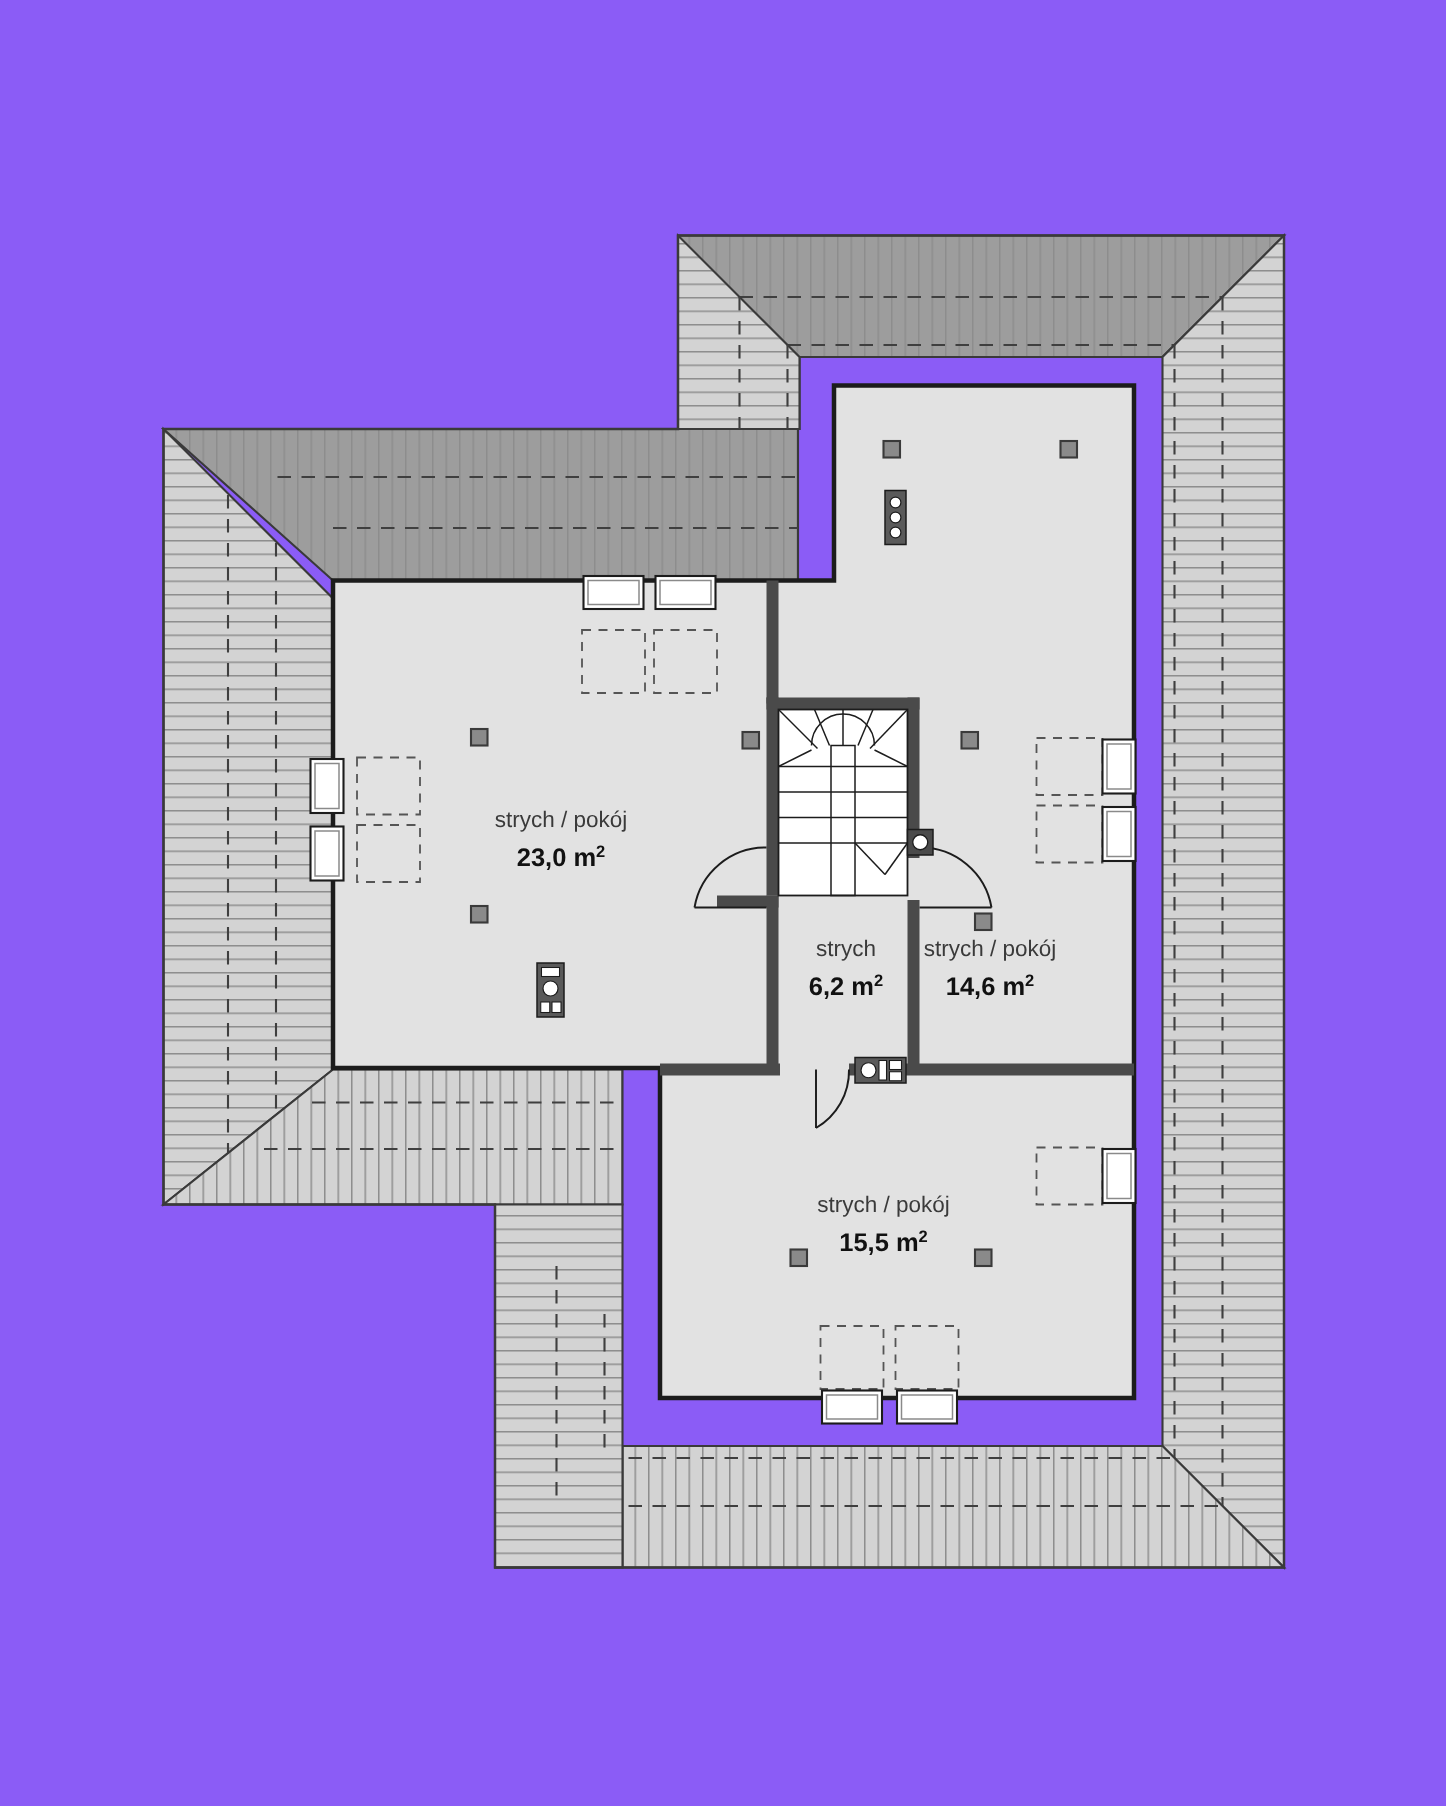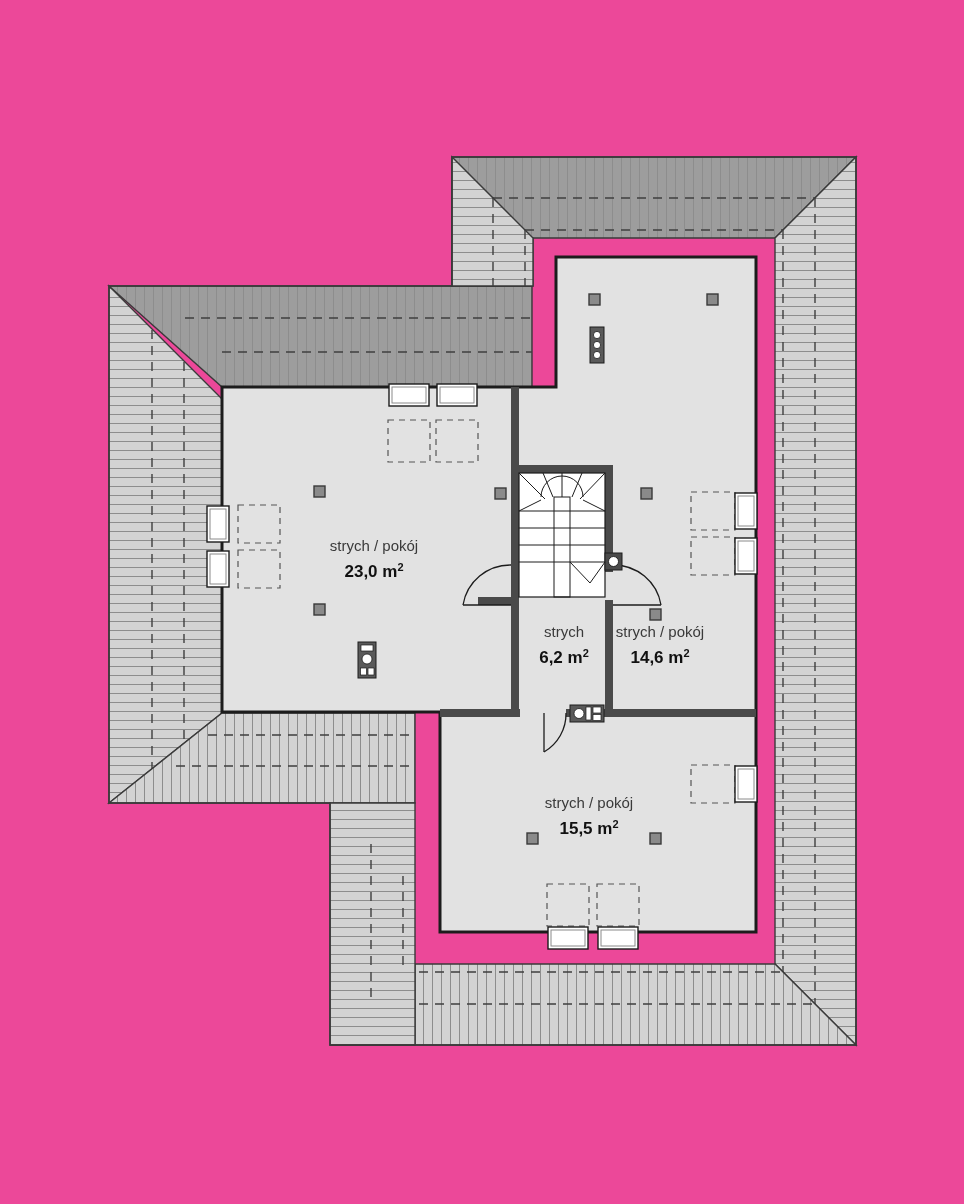--- a/index.html
+++ b/index.html
@@ -1,18 +1,18 @@
 <!DOCTYPE html>
 <html><head>
 <meta charset="utf-8">
 <style>
   html,body{margin:0;padding:0;background:#ffffff;}
   body{width:964px;height:1204px;overflow:hidden;
        font-family:"Liberation Sans","DejaVu Sans",sans-serif;}
-  #plan-root{position:relative;width:964px;height:1204px;background:#ec4899;}
+  #plan-root{position:relative;width:964px;height:1204px;background:#8b5cf6;}
   svg#floorplan{display:block;width:964px;height:1204px;}
   .room-name{font-family:"Liberation Sans","DejaVu Sans",sans-serif;
              font-size:15px;fill:#3a3a3a;text-anchor:middle;}
   .room-area{font-family:"Liberation Sans","DejaVu Sans",sans-serif;
              font-size:17px;font-weight:bold;fill:#111;text-anchor:middle;}
   .room-area tspan.sup{font-size:11px;}
 </style>
 </head>
 <body>
 

